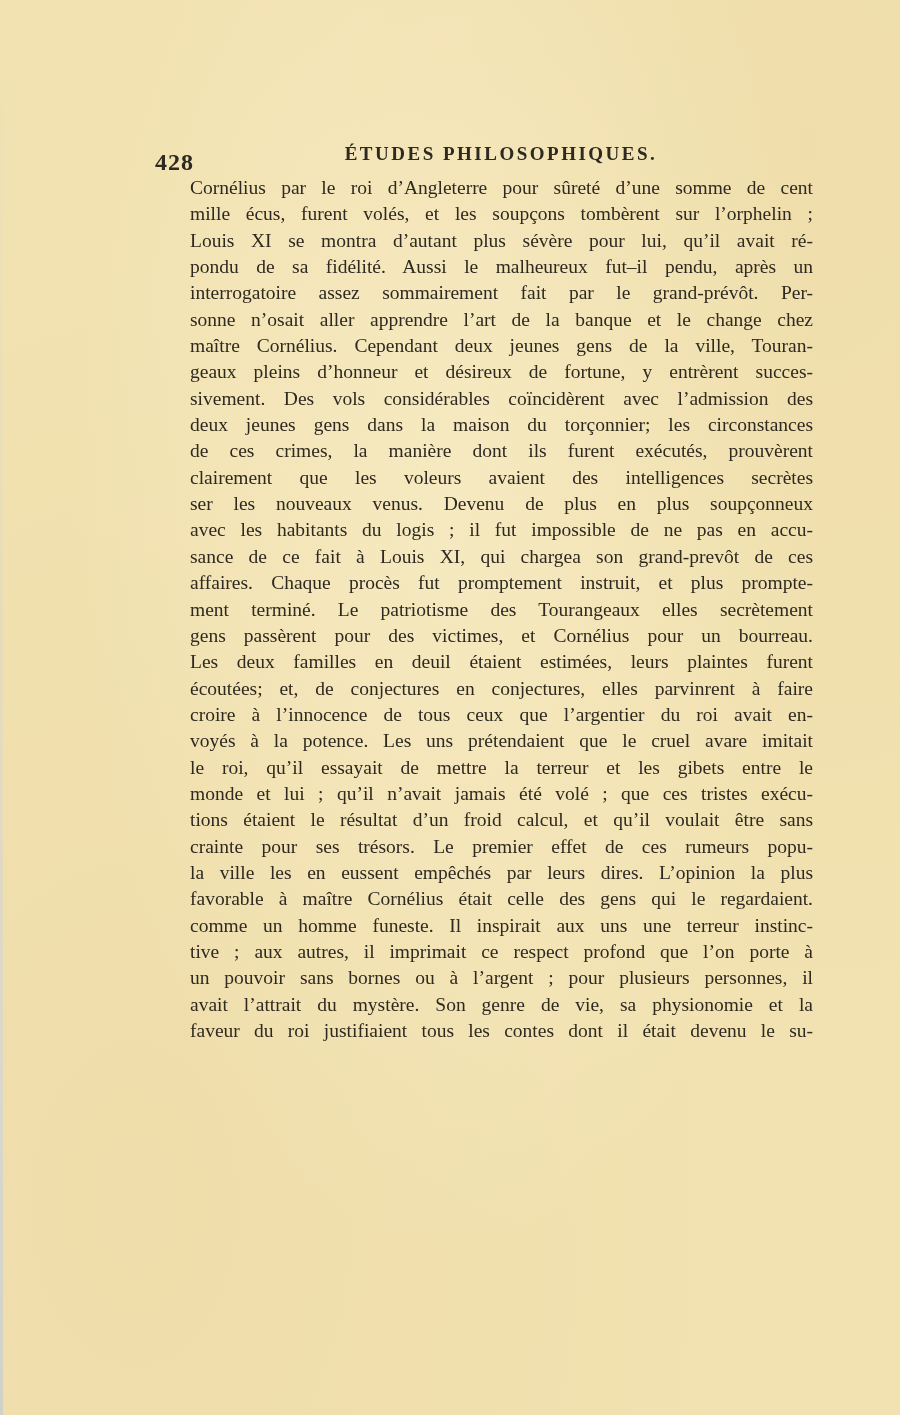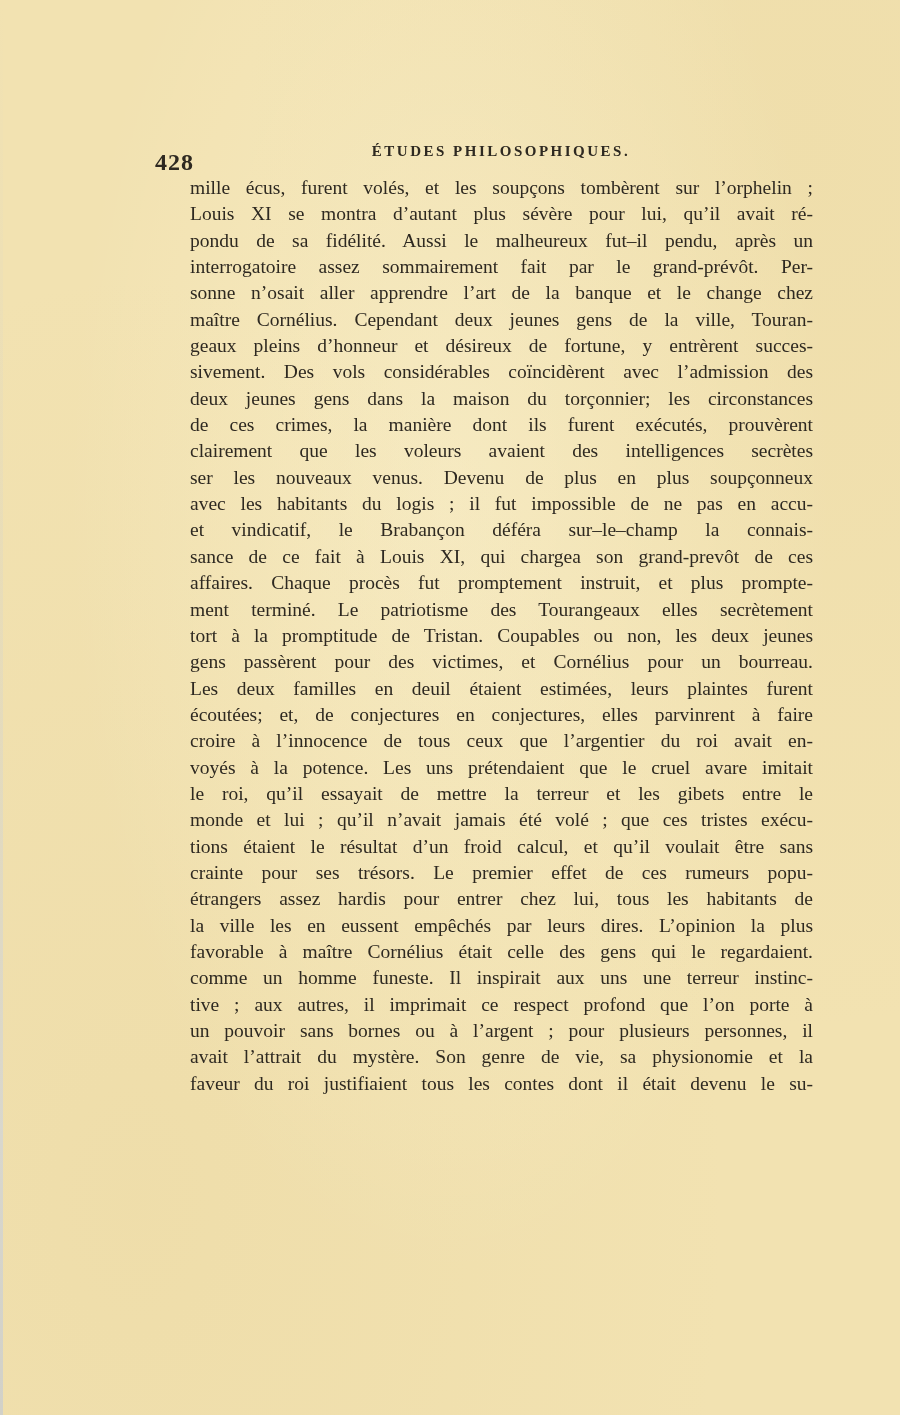--- a/index.html
+++ b/index.html
@@ -31,21 +31,21 @@
     height: 26px;
   }
   .page-number {
     position: absolute; left: 0; top: 8px;
     font-size: 24px; font-weight: 600;
     color: #2e2921; letter-spacing: 1px;
   }
   .running-title {
     position: absolute; left: 35px; right: 0; top: 2px;
     text-align: center;
-    font-size: 15px; font-weight: 700;
+    font-size: 19px; font-weight: 700;
     letter-spacing: 2.5px;
     color: #2e2921;
   }
   .body-text {
     position: absolute;
     top: 175px; left: 190px; width: 623px;
     color: #2e2921;
     font-size: 19.5px;
   }
   .text-line {
@@ -63,48 +63,46 @@
 
 <div class="page">
   <div class="scan-edge-left"></div>
 
   <div class="header-row">
     <div class="page-number">428</div>
     <div class="running-title">ÉTUDES PHILOSOPHIQUES.</div>
   </div>
 
   <div class="body-text">
+      <div class="text-line"><span>Cornélius par le roi d’Angleterre pour sûreté d’une somme de cent</span></div>
       <div class="text-line"><span>mille écus, furent volés, et les soupçons tombèrent sur l’orphelin ;</span></div>
       <div class="text-line"><span>Louis XI se montra d’autant plus sévère pour lui, qu’il avait ré-</span></div>
       <div class="text-line"><span>pondu de sa fidélité. Aussi le malheureux fut–il pendu, après un</span></div>
       <div class="text-line"><span>interrogatoire assez sommairement fait par le grand-prévôt. Per-</span></div>
       <div class="text-line"><span>sonne n’osait aller apprendre l’art de la banque et le change chez</span></div>
       <div class="text-line"><span>maître Cornélius. Cependant deux jeunes gens de la ville, Touran-</span></div>
       <div class="text-line"><span>geaux pleins d’honneur et désireux de fortune, y entrèrent succes-</span></div>
       <div class="text-line"><span>sivement. Des vols considérables coïncidèrent avec l’admission des</span></div>
       <div class="text-line"><span>deux jeunes gens dans la maison du torçonnier; les circonstances</span></div>
       <div class="text-line"><span>de ces crimes, la manière dont ils furent exécutés, prouvèrent</span></div>
       <div class="text-line"><span>clairement que les voleurs avaient des intelligences secrètes</span></div>
       <div class="text-line"><span>ser les nouveaux venus. Devenu de plus en plus soupçonneux</span></div>
       <div class="text-line"><span>avec les habitants du logis ; il fut impossible de ne pas en accu-</span></div>
-      <div class="text-line"><span>et vindicatif, le Brabançon déféra sur–le–champ la connais-</span></div>
       <div class="text-line"><span>sance de ce fait à Louis XI, qui chargea son grand-prevôt de ces</span></div>
       <div class="text-line"><span>affaires. Chaque procès fut promptement instruit, et plus prompte-</span></div>
       <div class="text-line"><span>ment terminé. Le patriotisme des Tourangeaux elles secrètement</span></div>
-      <div class="text-line"><span>tort à la promptitude de Tristan. Coupables ou non, les deux jeunes</span></div>
       <div class="text-line"><span>gens passèrent pour des victimes, et Cornélius pour un bourreau.</span></div>
       <div class="text-line"><span>Les deux familles en deuil étaient estimées, leurs plaintes furent</span></div>
       <div class="text-line"><span>écoutées; et, de conjectures en conjectures, elles parvinrent à faire</span></div>
       <div class="text-line"><span>croire à l’innocence de tous ceux que l’argentier du roi avait en-</span></div>
       <div class="text-line"><span>voyés à la potence. Les uns prétendaient que le cruel avare imitait</span></div>
       <div class="text-line"><span>le roi, qu’il essayait de mettre la terreur et les gibets entre le</span></div>
       <div class="text-line"><span>monde et lui ; qu’il n’avait jamais été volé ; que ces tristes exécu-</span></div>
       <div class="text-line"><span>tions étaient le résultat d’un froid calcul, et qu’il voulait être sans</span></div>
       <div class="text-line"><span>crainte pour ses trésors. Le premier effet de ces rumeurs popu-</span></div>
-      <div class="text-line"><span>étrangers assez hardis pour entrer chez lui, tous les habitants de</span></div>
       <div class="text-line"><span>la ville les en eussent empêchés par leurs dires. L’opinion la plus</span></div>
       <div class="text-line"><span>favorable à maître Cornélius était celle des gens qui le regardaient.</span></div>
       <div class="text-line"><span>comme un homme funeste. Il inspirait aux uns une terreur instinc-</span></div>
       <div class="text-line"><span>tive ; aux autres, il imprimait ce respect profond que l’on porte à</span></div>
       <div class="text-line"><span>un pouvoir sans bornes ou à l’argent ; pour plusieurs personnes, il</span></div>
       <div class="text-line"><span>avait l’attrait du mystère. Son genre de vie, sa physionomie et la</span></div>
       <div class="text-line"><span>faveur du roi justifiaient tous les contes dont il était devenu le su-</span></div>
     </div>
 </div>
 

